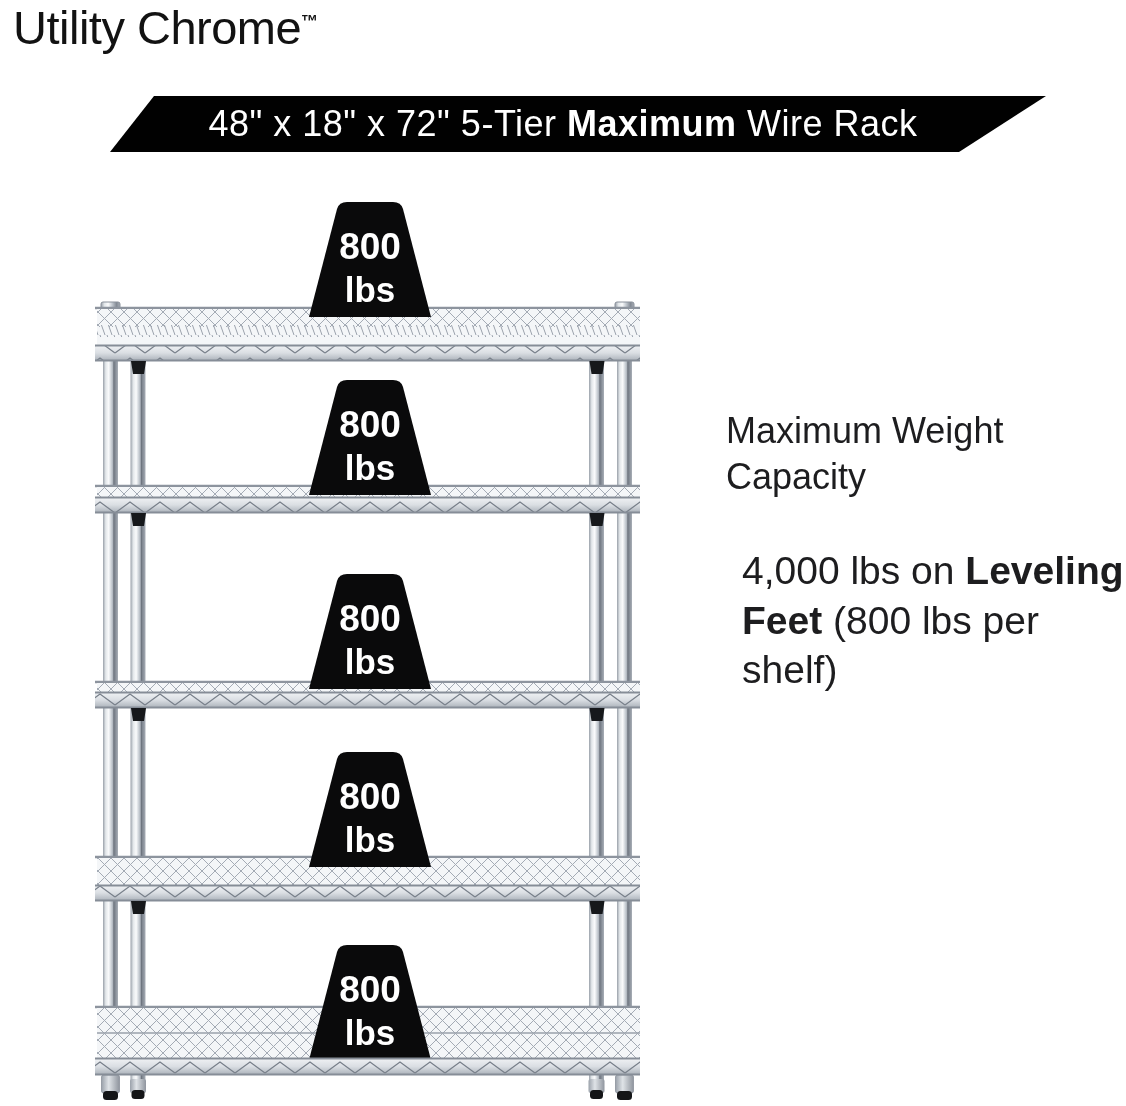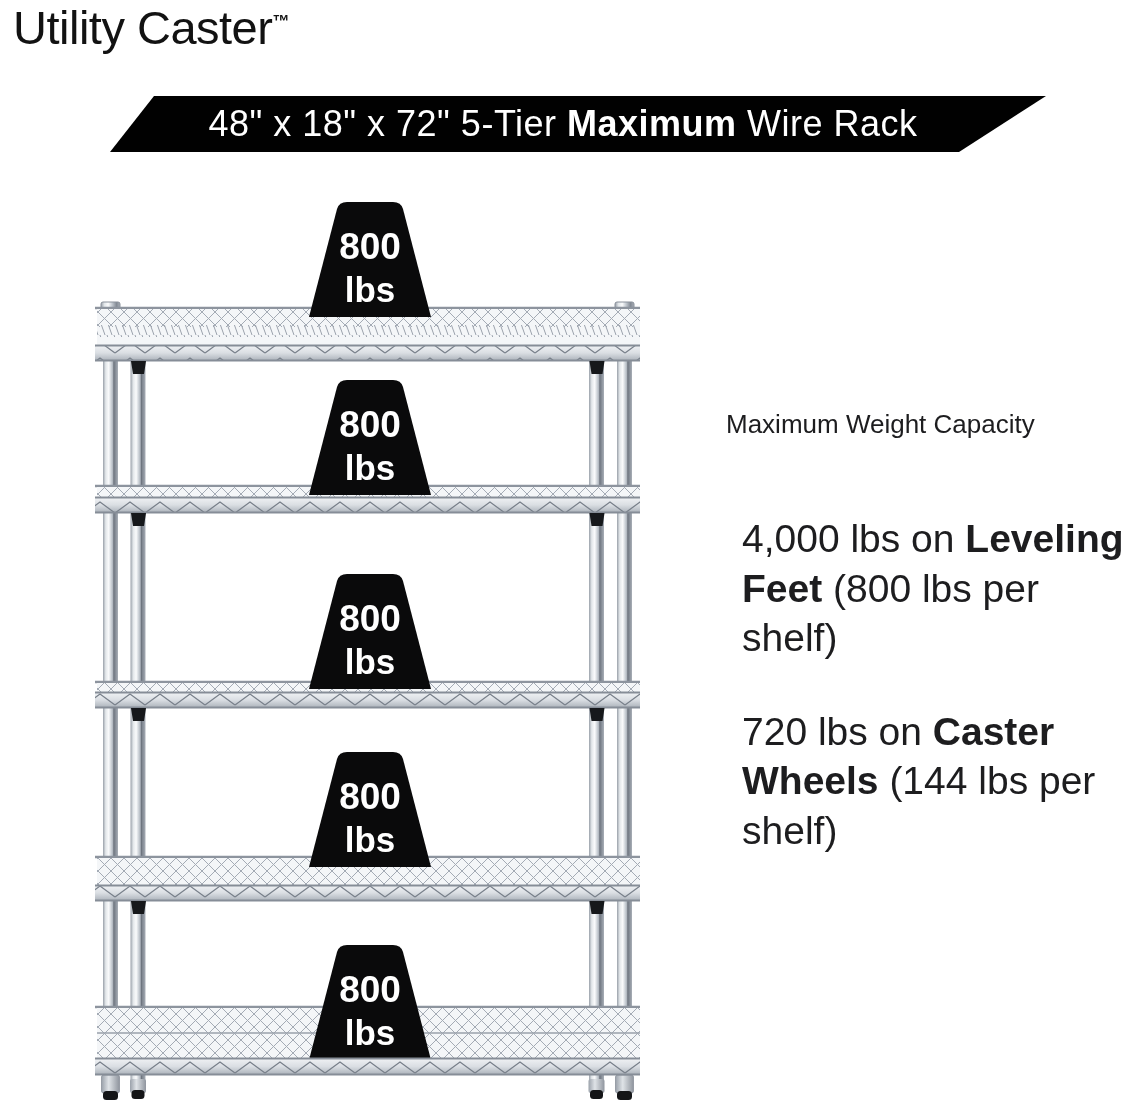--- a/index.html
+++ b/index.html
@@ -54,37 +54,37 @@
   }
   .info {
     position: absolute;
     left: 726px; top: 408px;
     width: 400px;
     font-size: 39px;
     line-height: 1.27;
     color: #1d1d1f;
   }
   .info h2 {
-    margin: 0 0 73px 0;
-    font-size: 26px;
+    margin: 0 0 47px 0;
+    font-size: 36px;
     font-weight: 400;
   }
   .info p { margin: 0 0 44px 16px; font-weight: 400; }
   .info p .bold { font-weight: 700; }
   svg text.wt {
     font-family: "Liberation Sans", sans-serif;
     font-weight: 700;
     fill: #ffffff;
   }
 </style>
 </head>
 <body>
 
 <div class="brand">
-  <span>Utility Caster</span><sup>™</sup>
+  <span>Utility Chrome</span><sup>™</sup>
 </div>
 
 <div class="banner">
   <div class="banner-text">
     <span>48" x 18" x 72" 5-Tier </span><span class="bold">Maximum</span><span> Wire Rack</span>
   </div>
 </div>
 
 <div class="rack-wrap">
 <svg width="560" height="911" viewBox="0 0 560 911" xmlns="http://www.w3.org/2000/svg">
@@ -259,14 +259,13 @@
     <rect x="10" y="863" width="545" height="17" fill="url(#chevPat)"></rect>
     <line x1="10" y1="863.5" x2="555" y2="863.5" stroke="#868d97" stroke-width="2"></line>
     <line x1="10" y1="879.5" x2="555" y2="879.5" stroke="#868d97" stroke-width="2"></line>
   </g>
 </svg>
 </div>
 
 <div class="info">
   <h2>Maximum Weight Capacity</h2>
   <p><span>4,000 lbs on </span><span class="bold">Leveling Feet</span><span> (800 lbs per shelf)</span></p>
-  <p><span>720 lbs on </span><span class="bold">Caster Wheels</span><span> (144 lbs per shelf)</span></p>
 </div>
 
 </body></html>

